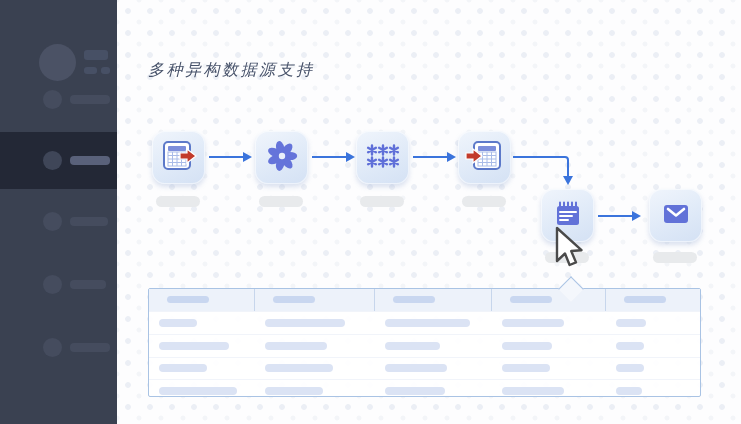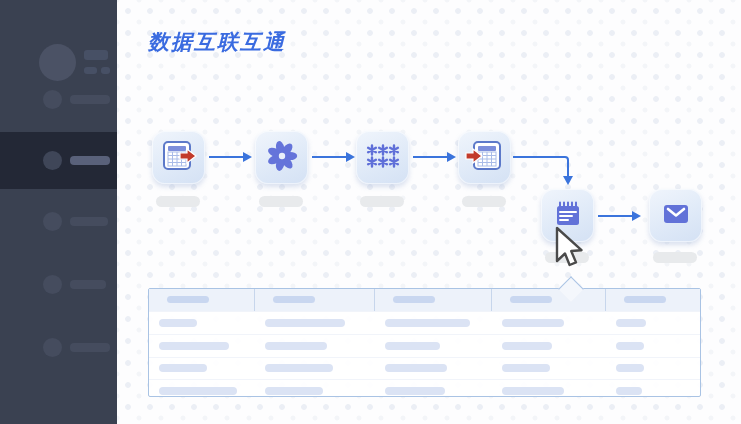--- a/index.html
+++ b/index.html
@@ -114,21 +114,21 @@
         </div>
         <div class="nav-item" style="top: 319px;">
           <span class="dot"></span>
           <span class="bar" style="width: 40px;"></span>
         </div>
       </nav>
   </aside>
 
   <main class="content">
 
-    <h1 class="title">数据互联互通</h1>
+    <p class="subtitle">多种异构数据源支持</p>
 
     <svg class="arrows" width="624" height="280" viewBox="0 0 624 280">
       <g stroke="#3B74DC" stroke-width="2" fill="none">
         <path d="M92 157 H126"></path>
         <path d="M195 157 H229"></path>
         <path d="M296 157 H330"></path>
         <path d="M396 157 H448 Q451 157 451 160 V176"></path>
         <path d="M481 216 H515"></path>
       </g>
       <g fill="#3B74DC" stroke="none">

